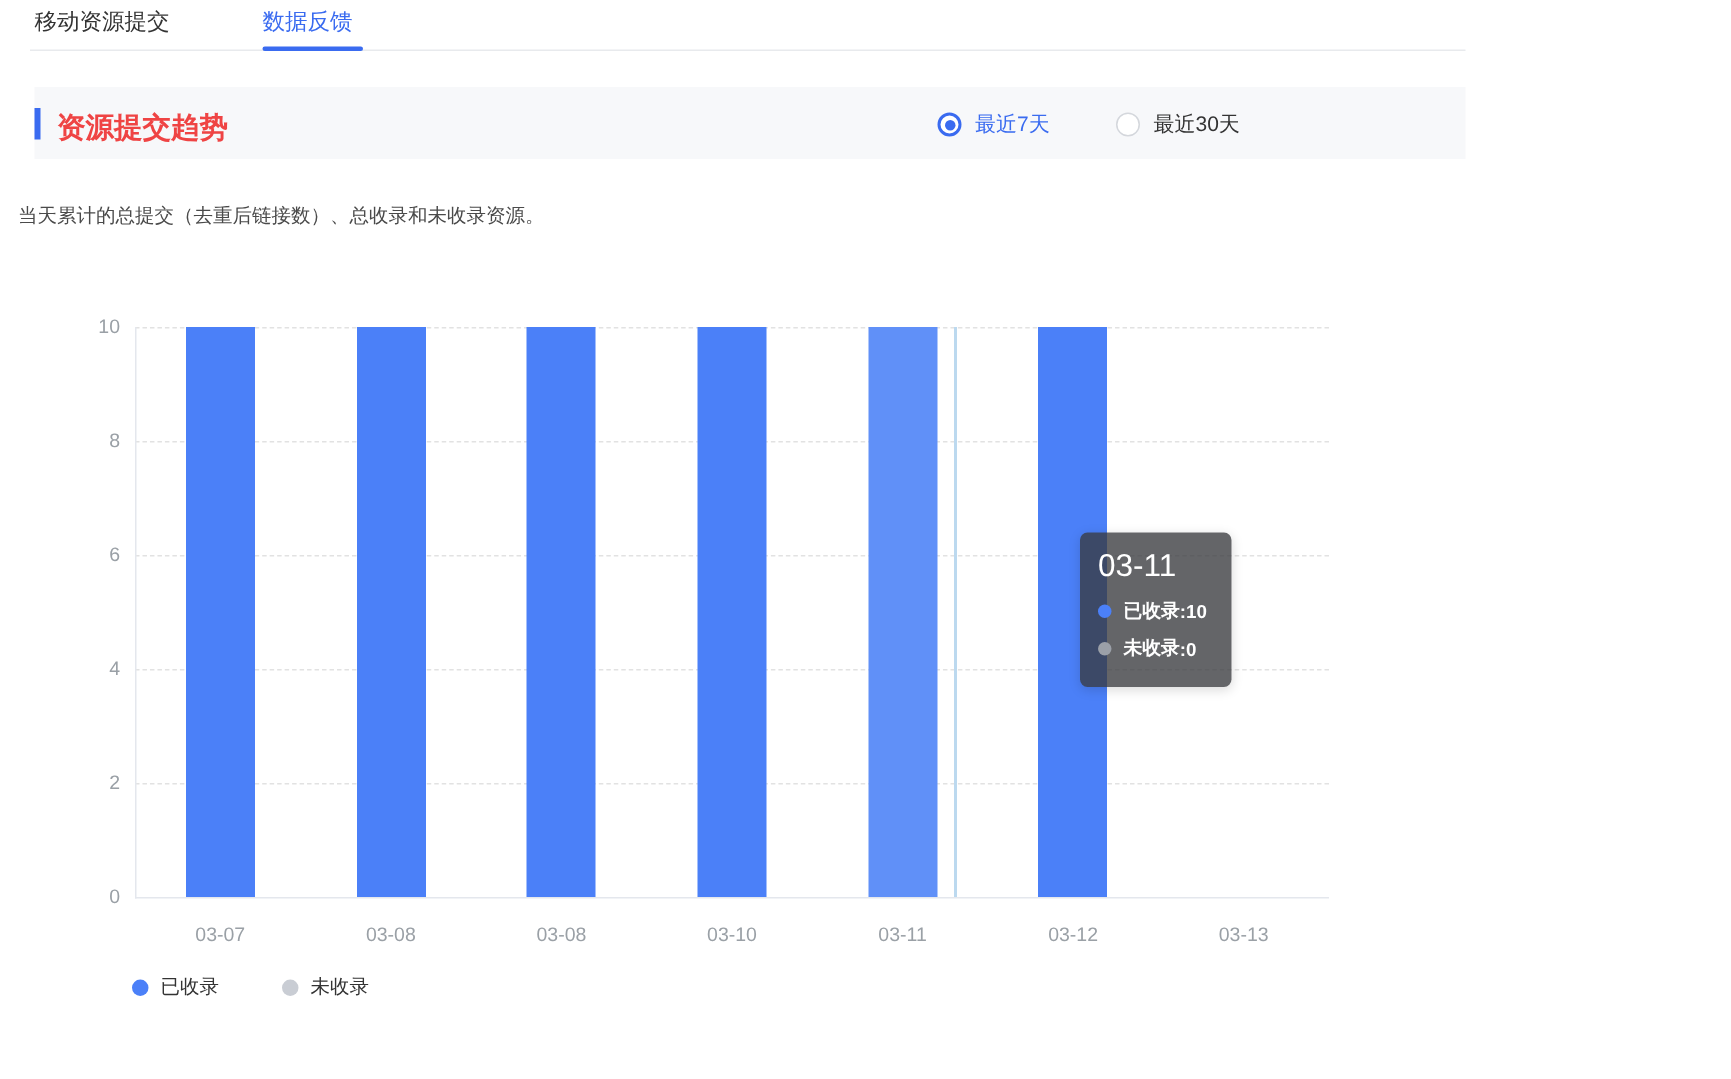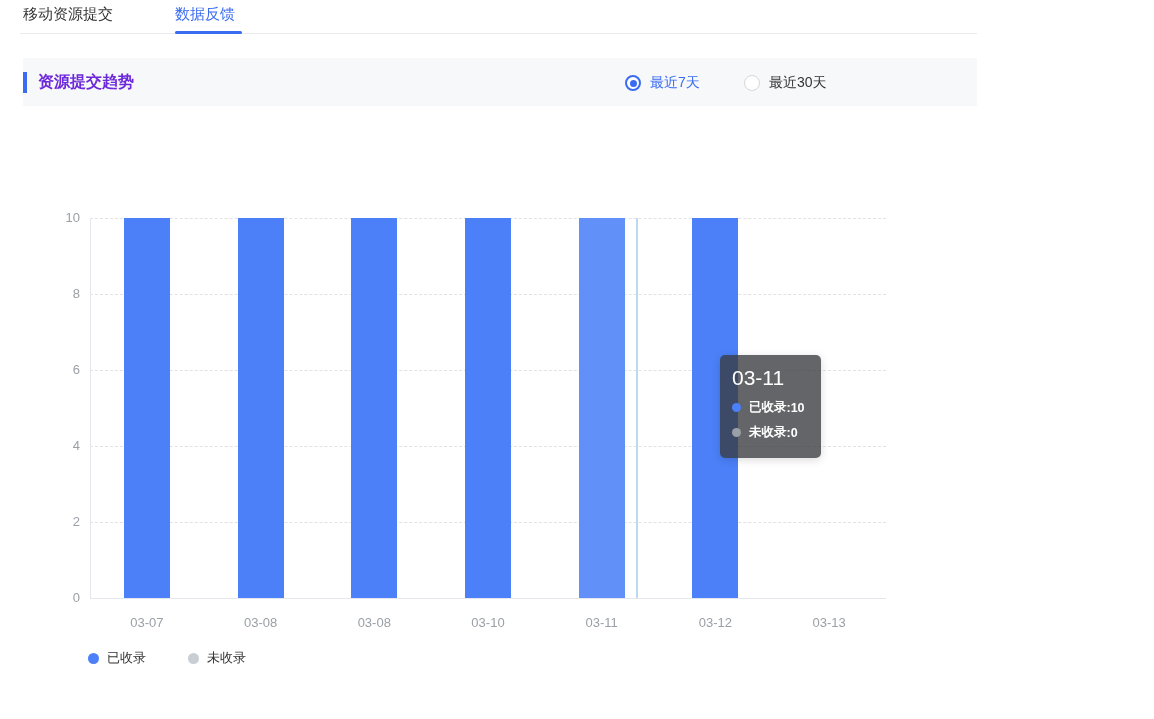--- a/index.html
+++ b/index.html
@@ -10,21 +10,21 @@
   .tabbar{position:absolute;left:0;top:0;width:1154px;height:34px;}
   .tabbar-border{position:absolute;left:20px;top:33px;width:957px;height:1px;background:#e8eaed;}
   .tab{position:absolute;top:5px;font-size:15px;color:#333;cursor:pointer;white-space:nowrap;}
   .tab.t1{left:23px;}
   .tab.t2{left:175px;color:#3a6bf0;}
   .tab-underline{position:absolute;left:175px;top:31px;width:67px;height:3px;background:#3a6bf0;border-radius:2px;}
 
   
   .band{position:absolute;left:23px;top:58px;width:954px;height:48px;background:#f7f8fa;}
   .band-accent{position:absolute;left:0;top:14px;width:4px;height:21px;background:#3a6bf0;}
-  .band-title{position:absolute;left:15px;top:14px;font-size:16px;font-weight:bold;color:#6d28d9;}
+  .band-title{position:absolute;left:15px;top:14px;font-size:19px;font-weight:bold;color:#ef4444;}
 
   .radio-group{position:absolute;right:122px;top:0;height:48px;}
   .radio-item{position:absolute;top:16px;display:flex;align-items:center;cursor:pointer;}
   .radio-item.r1{left:-244px;padding-left:14px;}
   .radio-item.r2{left:-111px;}
   .radio-circle{width:16px;height:16px;border-radius:50%;background:#fff;box-sizing:border-box;position:relative;}
   .radio-circle.sel{border:2px solid #3a6bf0;}
   .radio-circle.unsel{border:1px solid #d4d7dc;}
   .radio-dot{position:absolute;left:50%;top:50%;width:7px;height:7px;margin:-3.5px 0 0 -3.5px;border-radius:50%;}
   .radio-label{margin-left:9px;font-size:14px;color:#333;}
@@ -79,20 +79,21 @@
         </span>
         <span class="radio-label sel">最近7天</span>
       </div>
       <div class="radio-item r2">
         <span class="radio-circle unsel"></span>
         <span class="radio-label">最近30天</span>
       </div>
     </div>
   </div>
 
+  <div class="desc">当天累计的总提交（去重后链接数）、总收录和未收录资源。</div>
 
   <div class="chart">
     <div id="gridlines">
         <div class="gridline" style="left: 90px; top: 522px; width: 796px;"></div>
         <div class="gridline" style="left: 90px; top: 446px; width: 796px;"></div>
         <div class="gridline" style="left: 90px; top: 370px; width: 796px;"></div>
         <div class="gridline" style="left: 90px; top: 294px; width: 796px;"></div>
         <div class="gridline" style="left: 90px; top: 218px; width: 796px;"></div>
       </div>
     <div class="plot-left-axis"></div>

